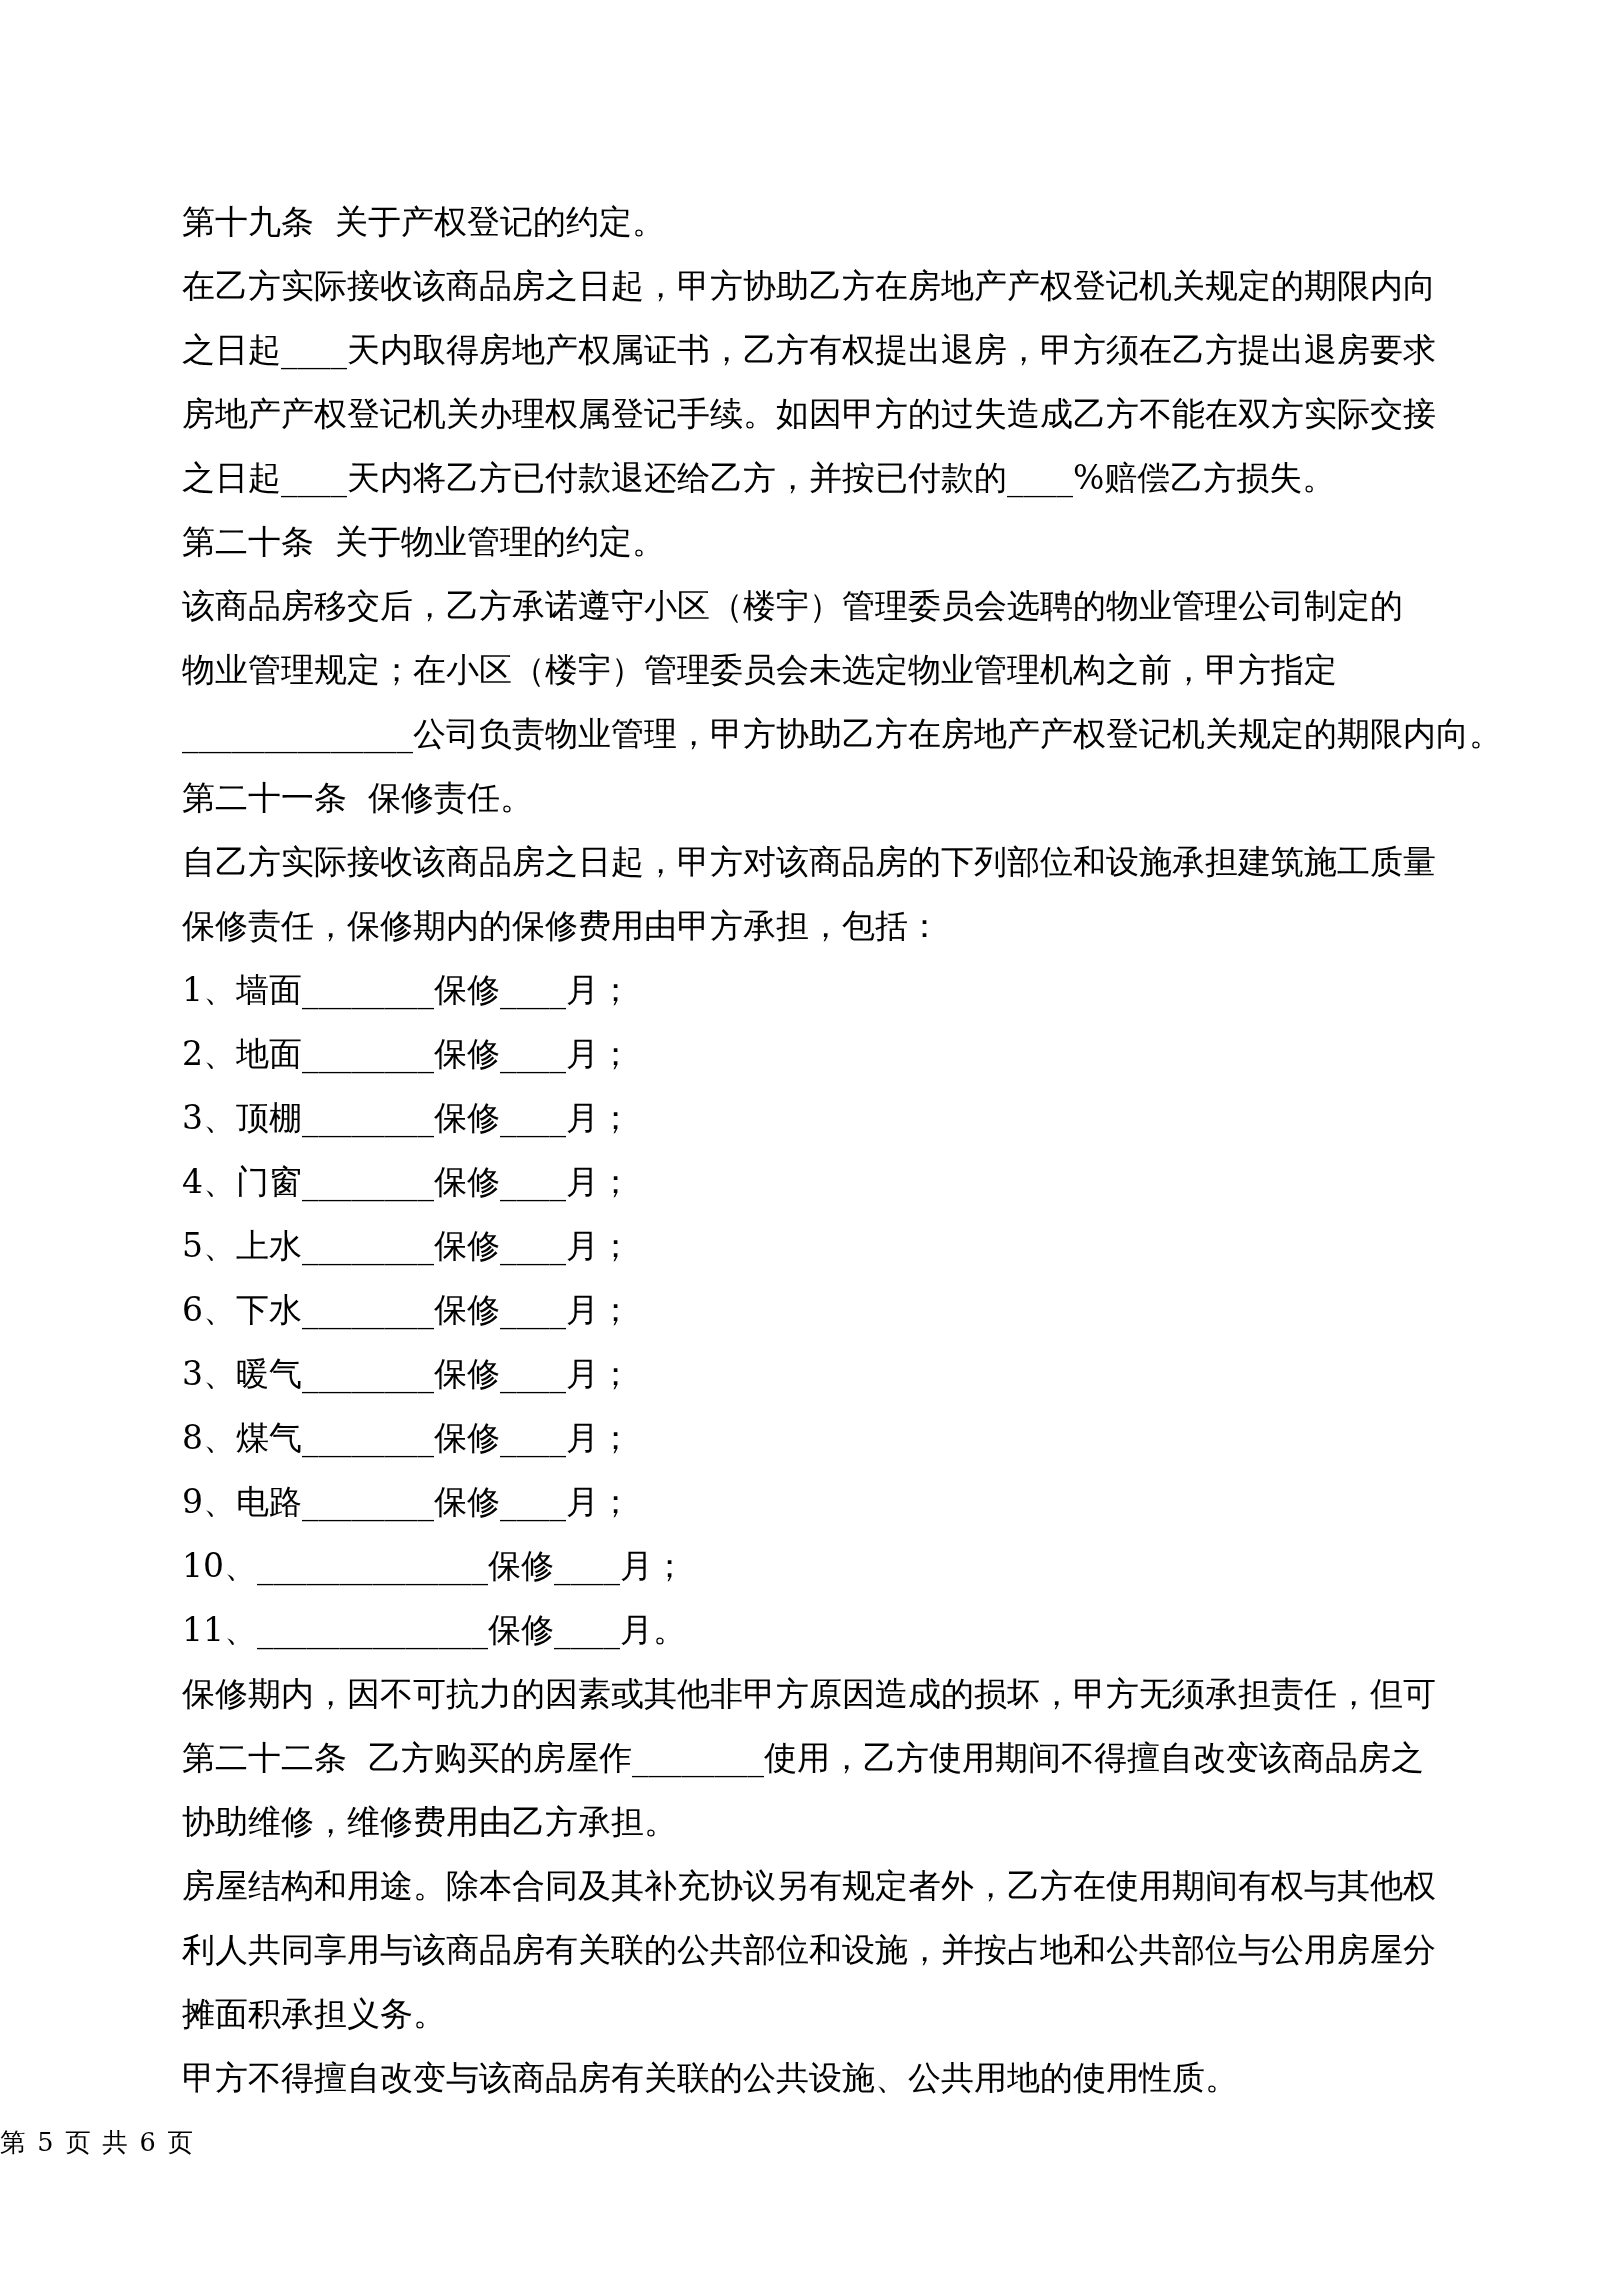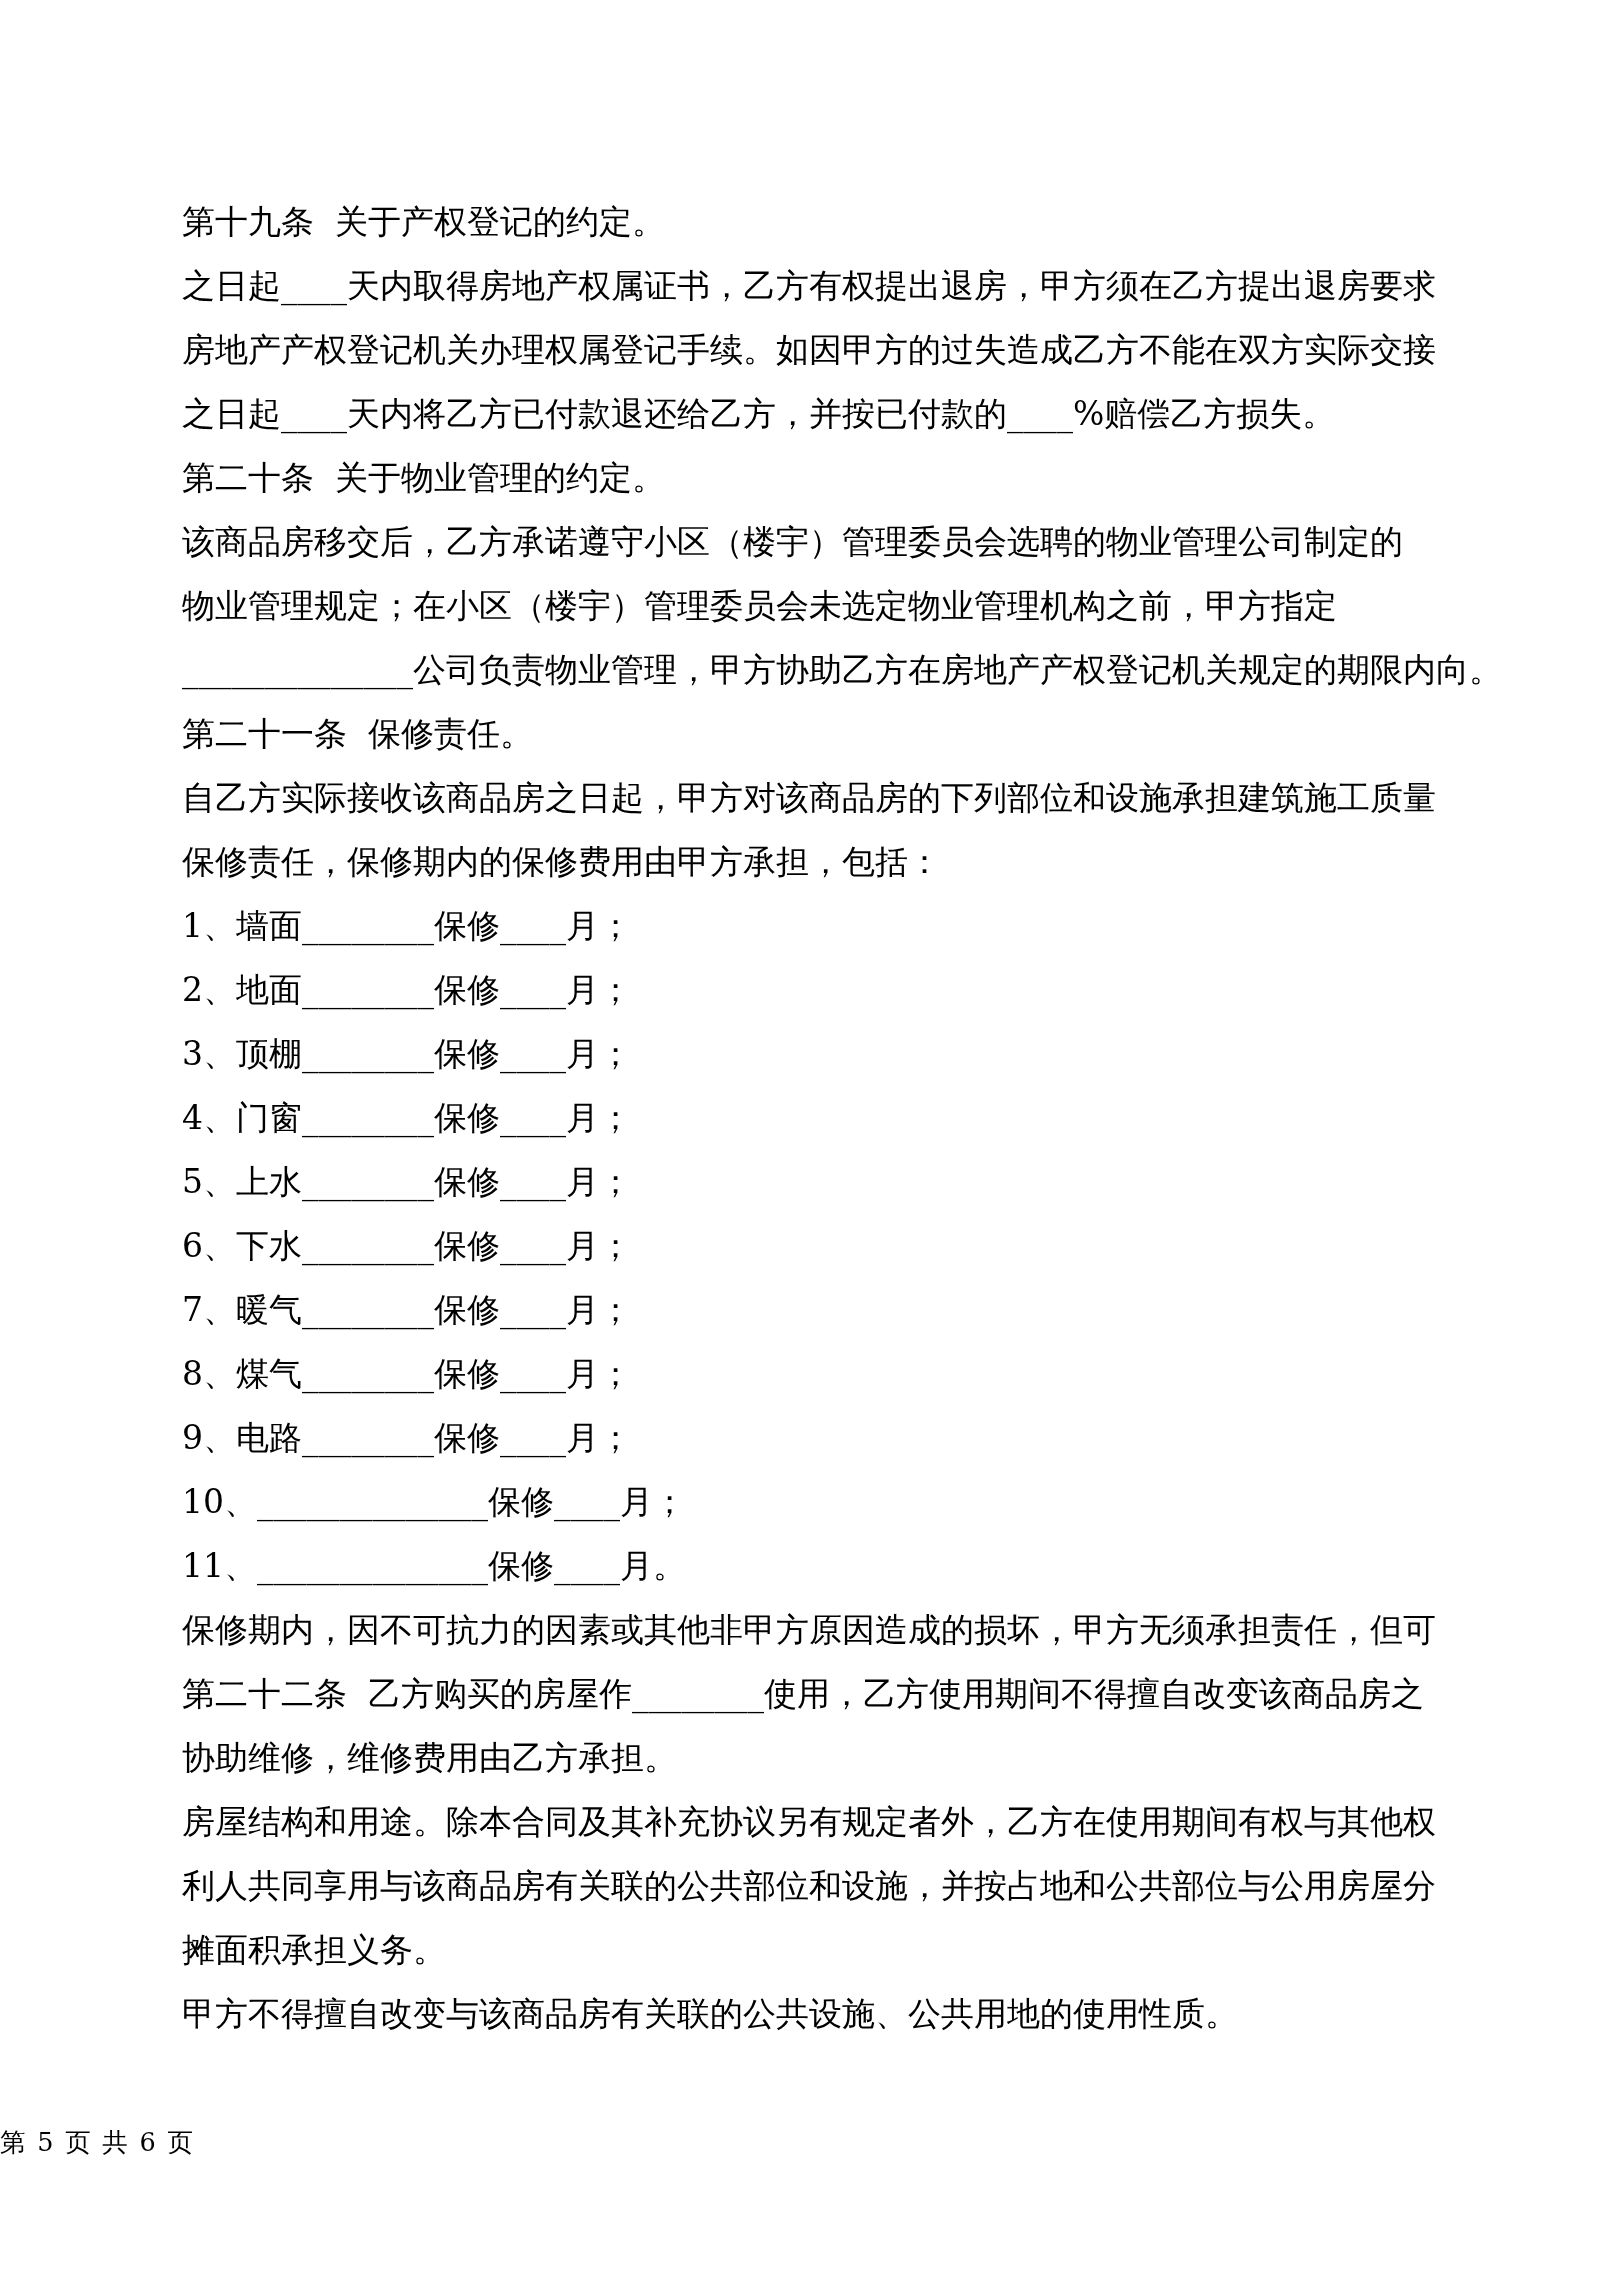--- a/index.html
+++ b/index.html
@@ -39,37 +39,38 @@
       white-space: pre;
       letter-spacing: 1.8px;
     }
   </style>
 </head>
 <body>
 
 <div class="page">
   <div class="content">
       <div class="line">第十九条  关于产权登记的约定。</div>
+      <div class="line">在乙方实际接收该商品房之日起，甲方协助乙方在房地产产权登记机关规定的期限内向</div>
       <div class="line">之日起____天内取得房地产权属证书，乙方有权提出退房，甲方须在乙方提出退房要求</div>
       <div class="line">房地产产权登记机关办理权属登记手续。如因甲方的过失造成乙方不能在双方实际交接</div>
       <div class="line">之日起____天内将乙方已付款退还给乙方，并按已付款的____%赔偿乙方损失。</div>
       <div class="line">第二十条  关于物业管理的约定。</div>
       <div class="line">该商品房移交后，乙方承诺遵守小区（楼宇）管理委员会选聘的物业管理公司制定的</div>
       <div class="line">物业管理规定；在小区（楼宇）管理委员会未选定物业管理机构之前，甲方指定</div>
       <div class="line">______________公司负责物业管理，甲方协助乙方在房地产产权登记机关规定的期限内向。</div>
       <div class="line">第二十一条  保修责任。</div>
       <div class="line">自乙方实际接收该商品房之日起，甲方对该商品房的下列部位和设施承担建筑施工质量</div>
       <div class="line">保修责任，保修期内的保修费用由甲方承担，包括：</div>
       <div class="line">1、墙面________保修____月；</div>
       <div class="line">2、地面________保修____月；</div>
       <div class="line">3、顶棚________保修____月；</div>
       <div class="line">4、门窗________保修____月；</div>
       <div class="line">5、上水________保修____月；</div>
       <div class="line">6、下水________保修____月；</div>
-      <div class="line">7、暖气________保修____月；</div>
+      <div class="line">3、暖气________保修____月；</div>
       <div class="line">8、煤气________保修____月；</div>
       <div class="line">9、电路________保修____月；</div>
       <div class="line">10、______________保修____月；</div>
       <div class="line">11、______________保修____月。</div>
       <div class="line">保修期内，因不可抗力的因素或其他非甲方原因造成的损坏，甲方无须承担责任，但可</div>
       <div class="line">第二十二条  乙方购买的房屋作________使用，乙方使用期间不得擅自改变该商品房之</div>
       <div class="line">协助维修，维修费用由乙方承担。</div>
       <div class="line">房屋结构和用途。除本合同及其补充协议另有规定者外，乙方在使用期间有权与其他权</div>
       <div class="line">利人共同享用与该商品房有关联的公共部位和设施，并按占地和公共部位与公用房屋分</div>
       <div class="line">摊面积承担义务。</div>

